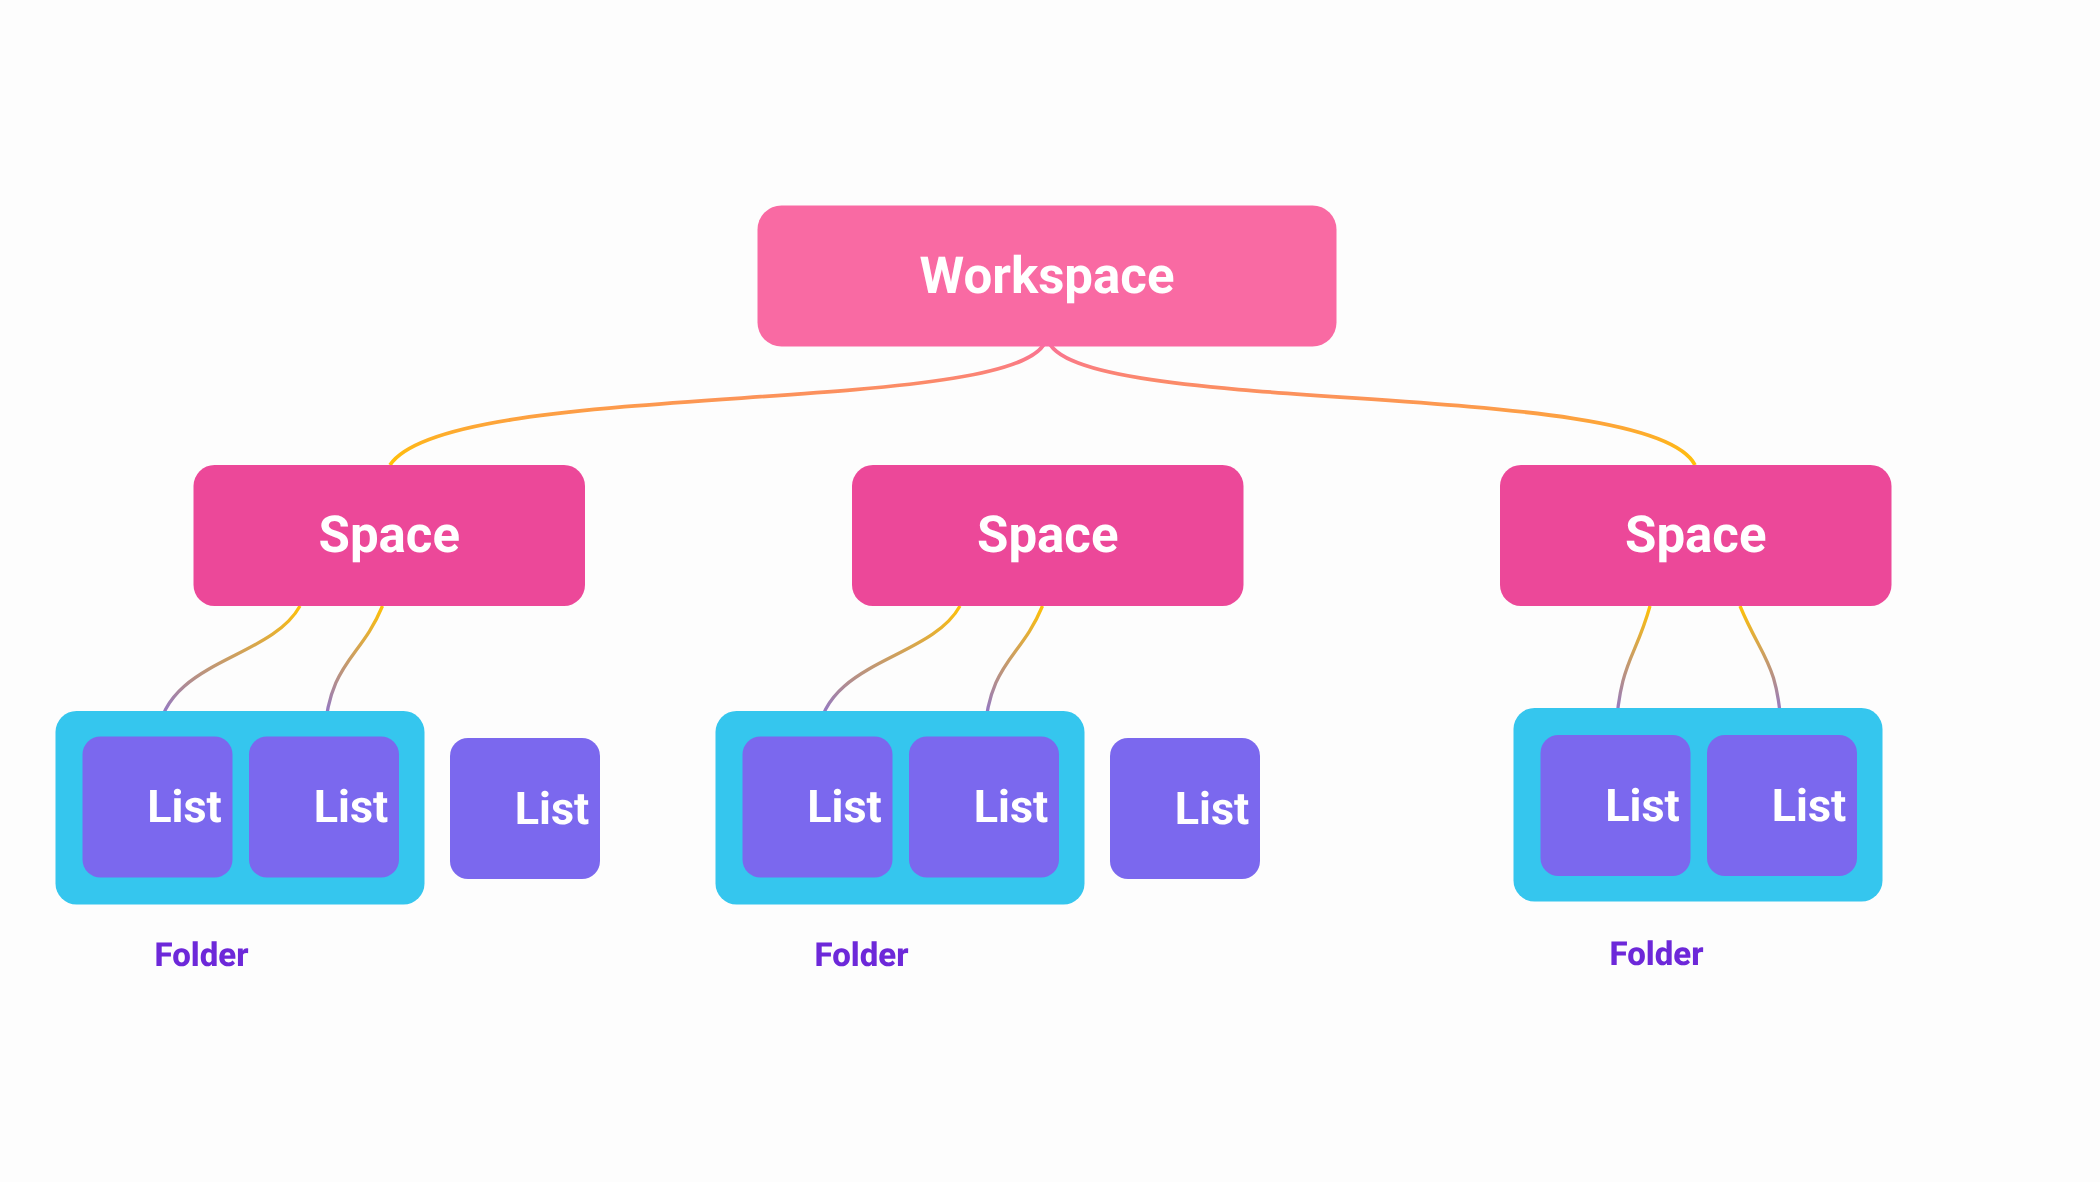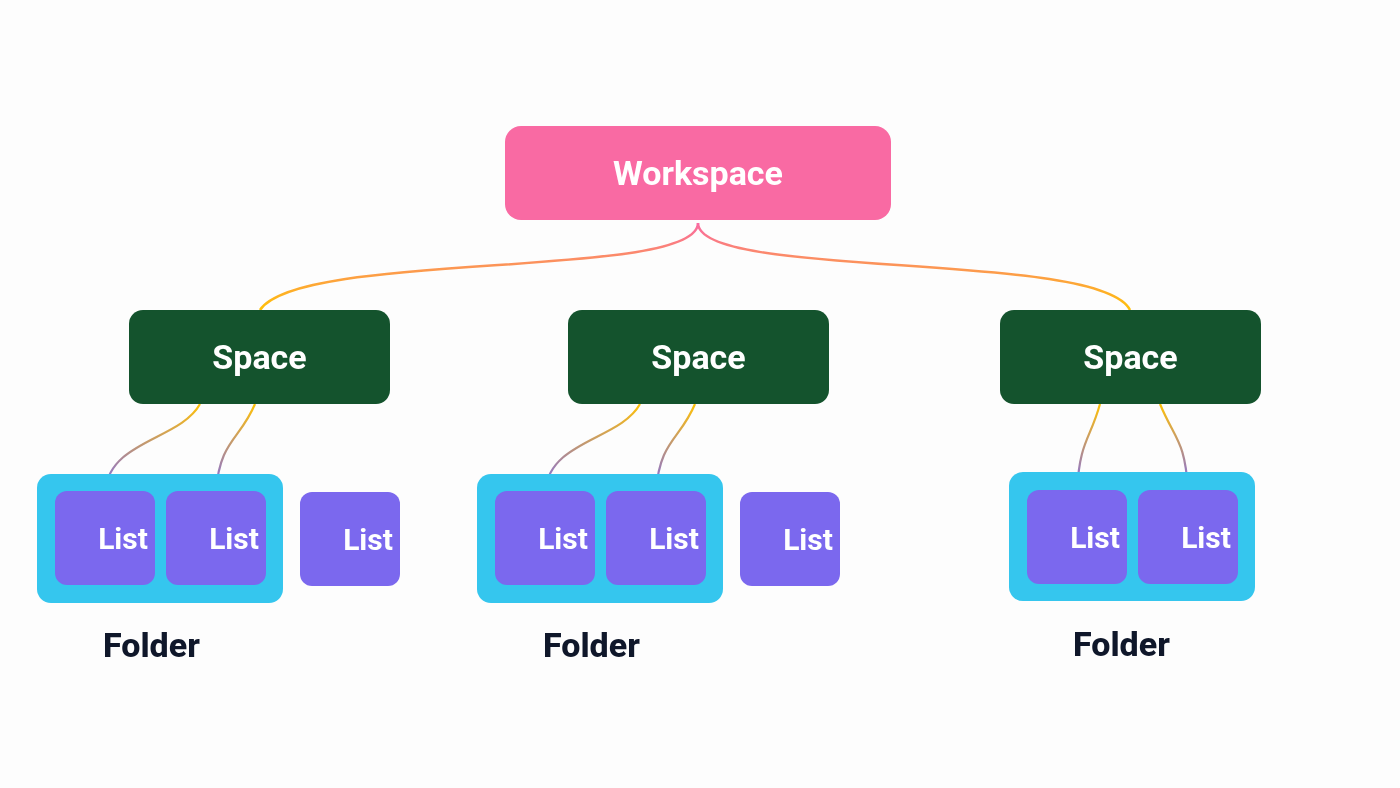--- a/index.html
+++ b/index.html
@@ -18,30 +18,30 @@
   .node {
     position: absolute;
     display: flex;
     align-items: center;
     justify-content: center;
     border-radius: 14px;
     font-weight: 700;
     color: #fff;
   }
   .workspace {
-    left: 505px; top: 126px;
+    left: 505px; top: 137px;
     width: 386px; height: 94px;
     background: #f96aa3;
     font-size: 34px;
     border-radius: 16px;
     text-align: right;
   }
   .space {
     width: 261px; height: 94px;
-    background: #14532d;
+    background: #ec4899;
     font-size: 34px;
     border-radius: 14px;
   }
   .space1 { left: 129px; top: 310px; }
   .space2 { left: 568px; top: 310px; }
   .space3 { left: 1000px; top: 310px; }
 
   .folder {
     position: absolute;
     background: #35c6ee;
@@ -69,23 +69,23 @@
   .list1b { left: 166px; top: 491px; }
   .list1c { left: 300px; top: 492px; }
   .list2a { left: 495px; top: 491px; }
   .list2b { left: 606px; top: 491px; }
   .list2c { left: 740px; top: 492px; }
   .list3a { left: 1027px; top: 490px; }
   .list3b { left: 1138px; top: 490px; }
 
   .folder-label {
     position: absolute;
-    color: #0f172a;
+    color: #6d28d9;
     font-weight: 800;
-    font-size: 34px;
+    font-size: 22px;
   }
   .flabel1 { left: 103px; top: 625px; }
   .flabel2 { left: 543px; top: 625px; }
   .flabel3 { left: 1073px; top: 624px; }
 
   svg.connectors {
     position: absolute;
     left: 0; top: 0;
     width: 1400px; height: 788px;
     pointer-events: none;

